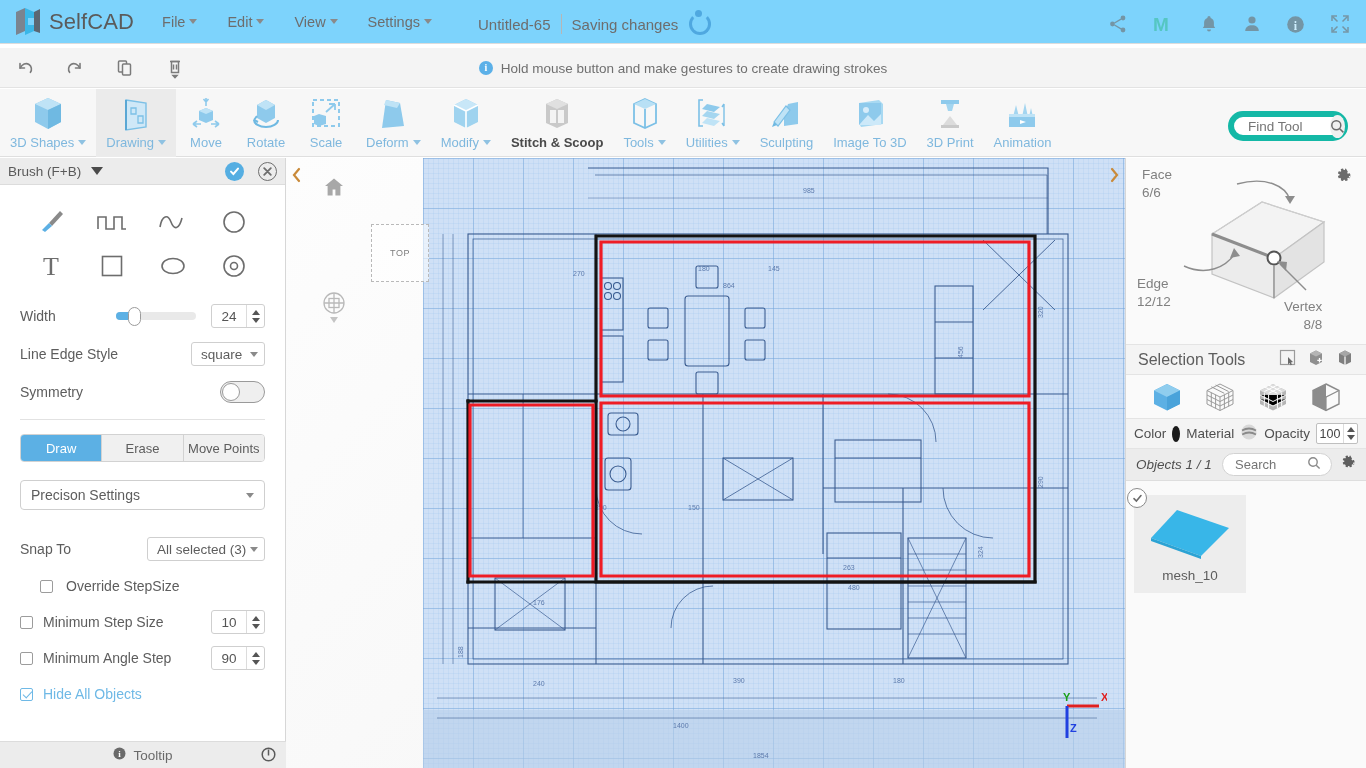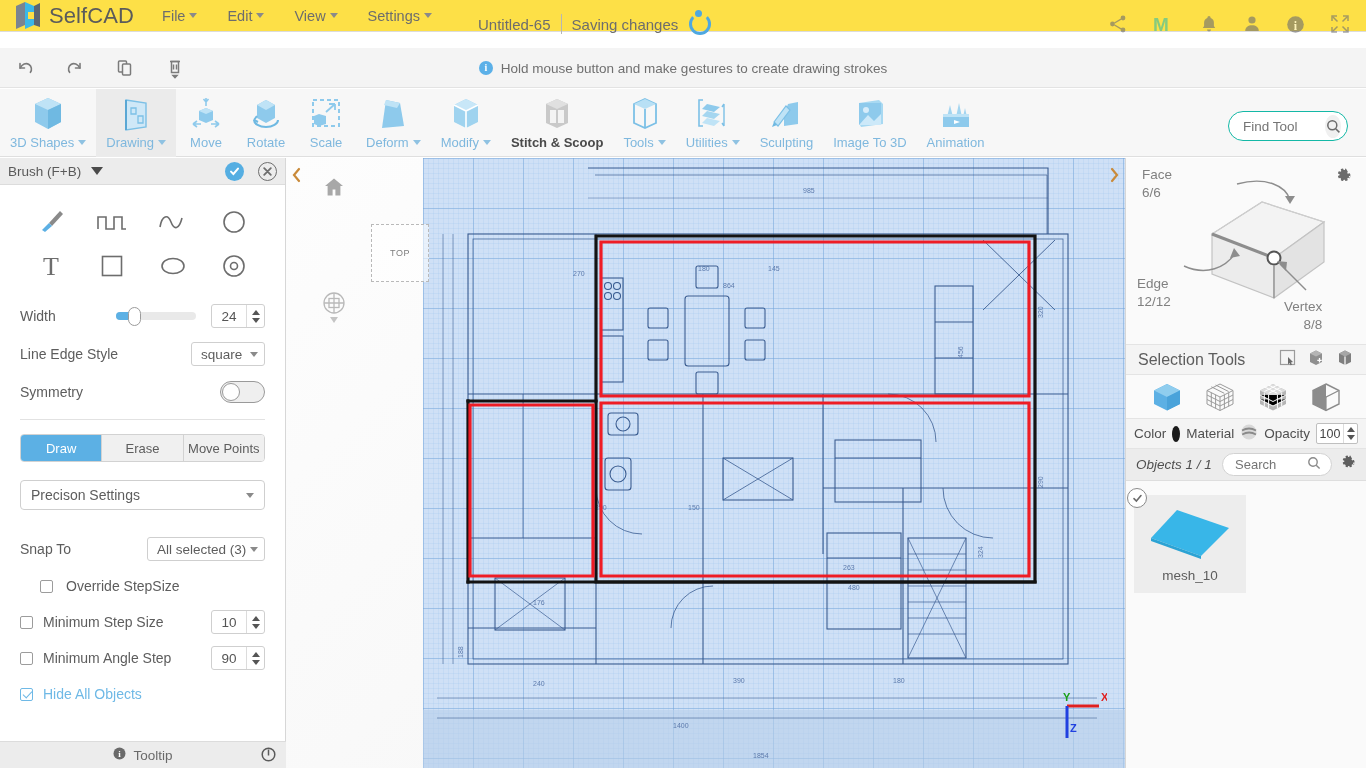--- a/index.html
+++ b/index.html
@@ -6,22 +6,22 @@
   html, body {
     width: 1366px; height: 768px;
     font-family: "Liberation Sans", sans-serif;
     overflow: hidden; background: #fff;
     -webkit-font-smoothing: antialiased;
   }
   #app { position: relative; width: 1366px; height: 768px; }
 
   
   .menubar {
-    position: absolute; left: 0; top: 0; width: 1366px; height: 32px;
-    background: #fde047; border-bottom: 1px solid #dcdcdc;
+    position: absolute; left: 0; top: 0; width: 1366px; height: 44px;
+    background: #7dd3fc; border-bottom: 1px solid #dcdcdc;
     display: flex; align-items: center;
   }
   .brand { display: flex; align-items: center; margin-left: 14px; }
   .brand-logo { width: 28px; height: 30px; position: relative; }
   .brand-name {
     font-size: 22px; color: #5b5b5b; margin-left: 7px; letter-spacing: .1px;
   }
   .menu-items { display: flex; align-items: center; margin-left: 28px; gap: 30px; }
   .menu-item {
     font-size: 14.5px; color: #6d6d6d; cursor: pointer;
@@ -94,21 +94,21 @@
     font-size: 13px; color: #7fb8de; display: flex; align-items: center; gap: 4px;
     white-space: nowrap;
   }
   .rb-label.dark { color: #4a4a4a; font-weight: 600; }
   .caret-b {
     width: 0; height: 0; border-left: 4px solid transparent;
     border-right: 4px solid transparent; border-top: 5px solid #8fc2e2;
   }
   .findtool {
     position: absolute; right: 18px; top: 22px; width: 120px; height: 30px;
-    border: 1px solid #14b8a6; border-radius: 16px; background: #fff;
+    border: 6px solid #14b8a6; border-radius: 16px; background: #fff;
     display: flex; align-items: center; padding: 0 6px 0 14px; gap: 6px;
   }
   .findtool input {
     border: none; outline: none; font-size: 13.5px; color: #8a8a8a;
     width: 76px; background: transparent; font-family: "Liberation Sans", sans-serif;
   }
   .ft-circle {
     width: 23px; height: 23px; border-radius: 50%; background: #f0f0f0;
     display: flex; align-items: center; justify-content: center;
   }
@@ -603,20 +603,33 @@
           <rect x="9" y="9" width="22" height="22" fill="#8ecaec"></rect>
           <circle cx="16" cy="16" r="3" fill="#d6ecfa"></circle>
           <polygon points="9,31 18,21 24,27 31,20 31,31" fill="#cde9f9"></polygon>
         </svg>
       </span>
       <span class="rb-label">
           <span>Image To 3D</span>
         </span>
     </div>
 
+    <div class="rb">
+      <span class="rb-icon">
+        <svg width="40" height="40" viewBox="0 0 40 40">
+          <rect x="11" y="6" width="18" height="4" fill="#8ecaec"></rect>
+          <polygon points="16,10 24,10 22,17 18,17" fill="#a3d5f0"></polygon>
+          <polygon points="13,31 20,22 27,31" fill="#dcdcdc"></polygon>
+          <rect x="11" y="31" width="18" height="3" fill="#c9c9c9"></rect>
+        </svg>
+      </span>
+      <span class="rb-label">
+          <span>3D Print</span>
+        </span>
+    </div>
 
     <div class="rb">
       <span class="rb-icon">
         <svg width="40" height="40" viewBox="0 0 40 40">
           <rect x="7" y="23" width="26" height="10" fill="#8ecaec"></rect>
           <polygon points="18,26 24,28 18,30" fill="#fff"></polygon>
           <path d="M11,23 l3,-12 3,12z M20,23 l3,-14 3,14z M27,23 l2,-9 2,9z" fill="#a3d5f0"></path>
           <rect x="7" y="20" width="26" height="3" fill="#bfe3f6"></rect>
         </svg>
       </span>

